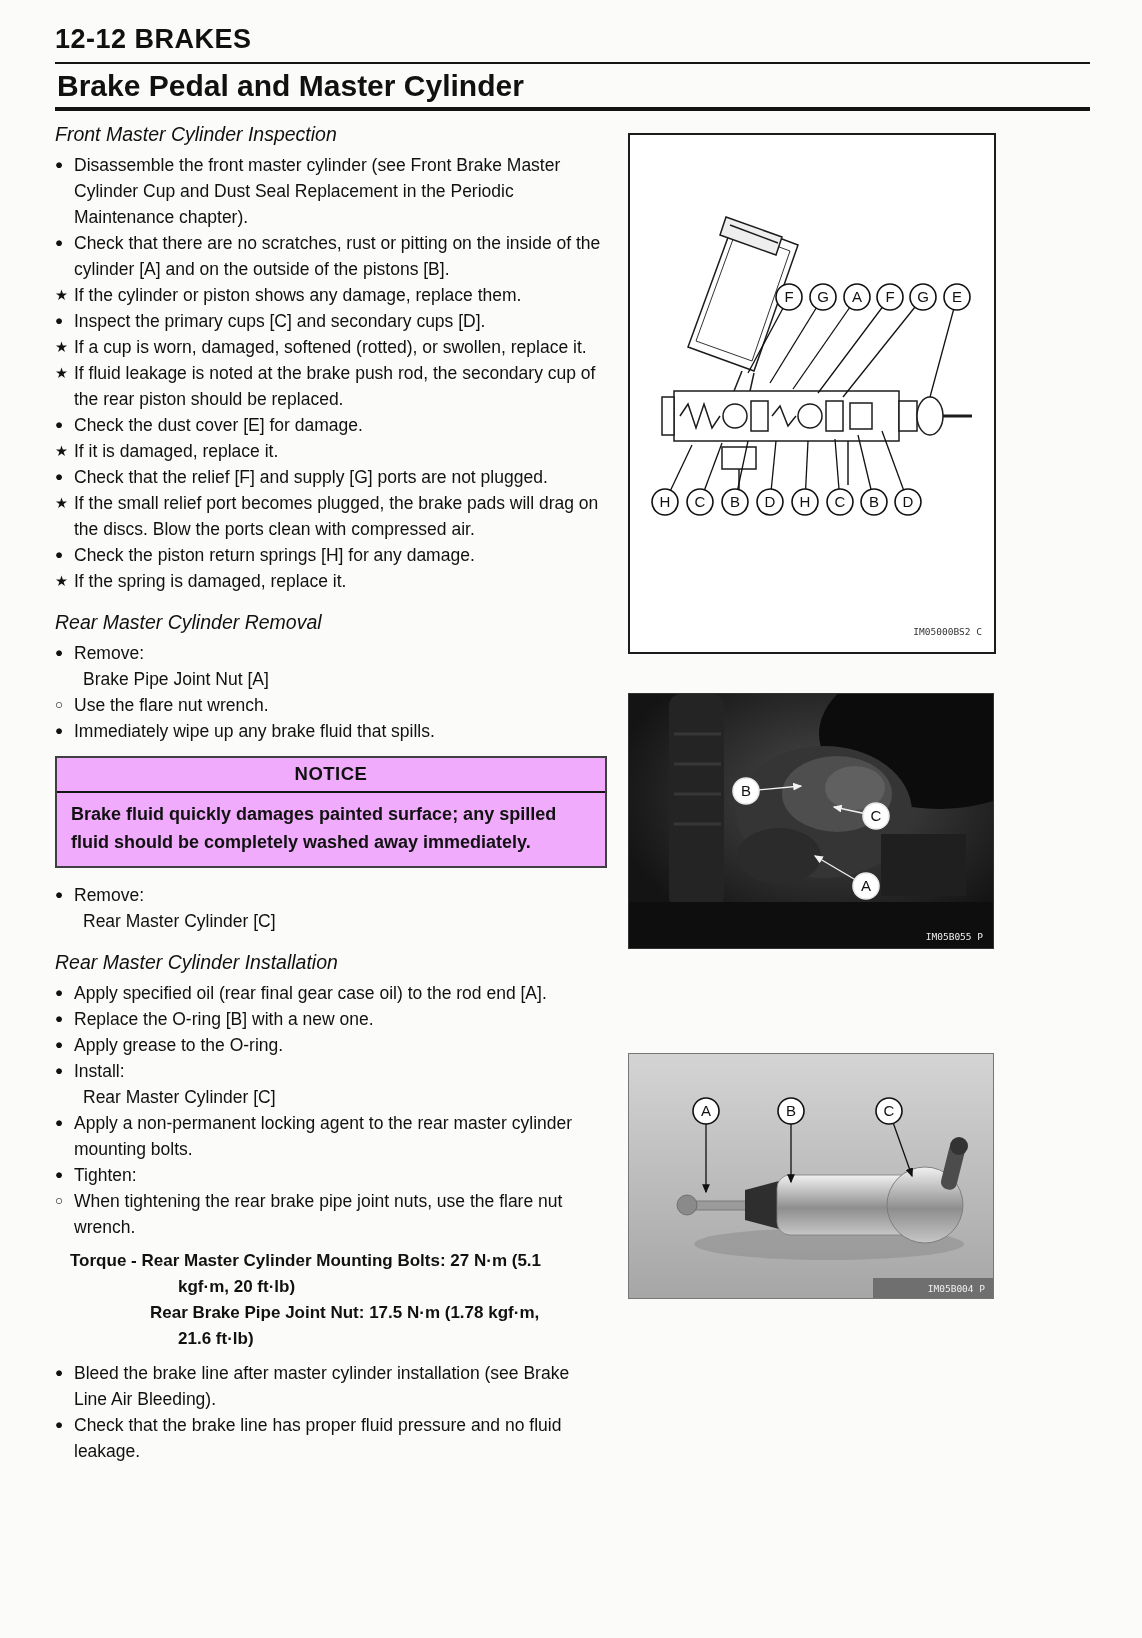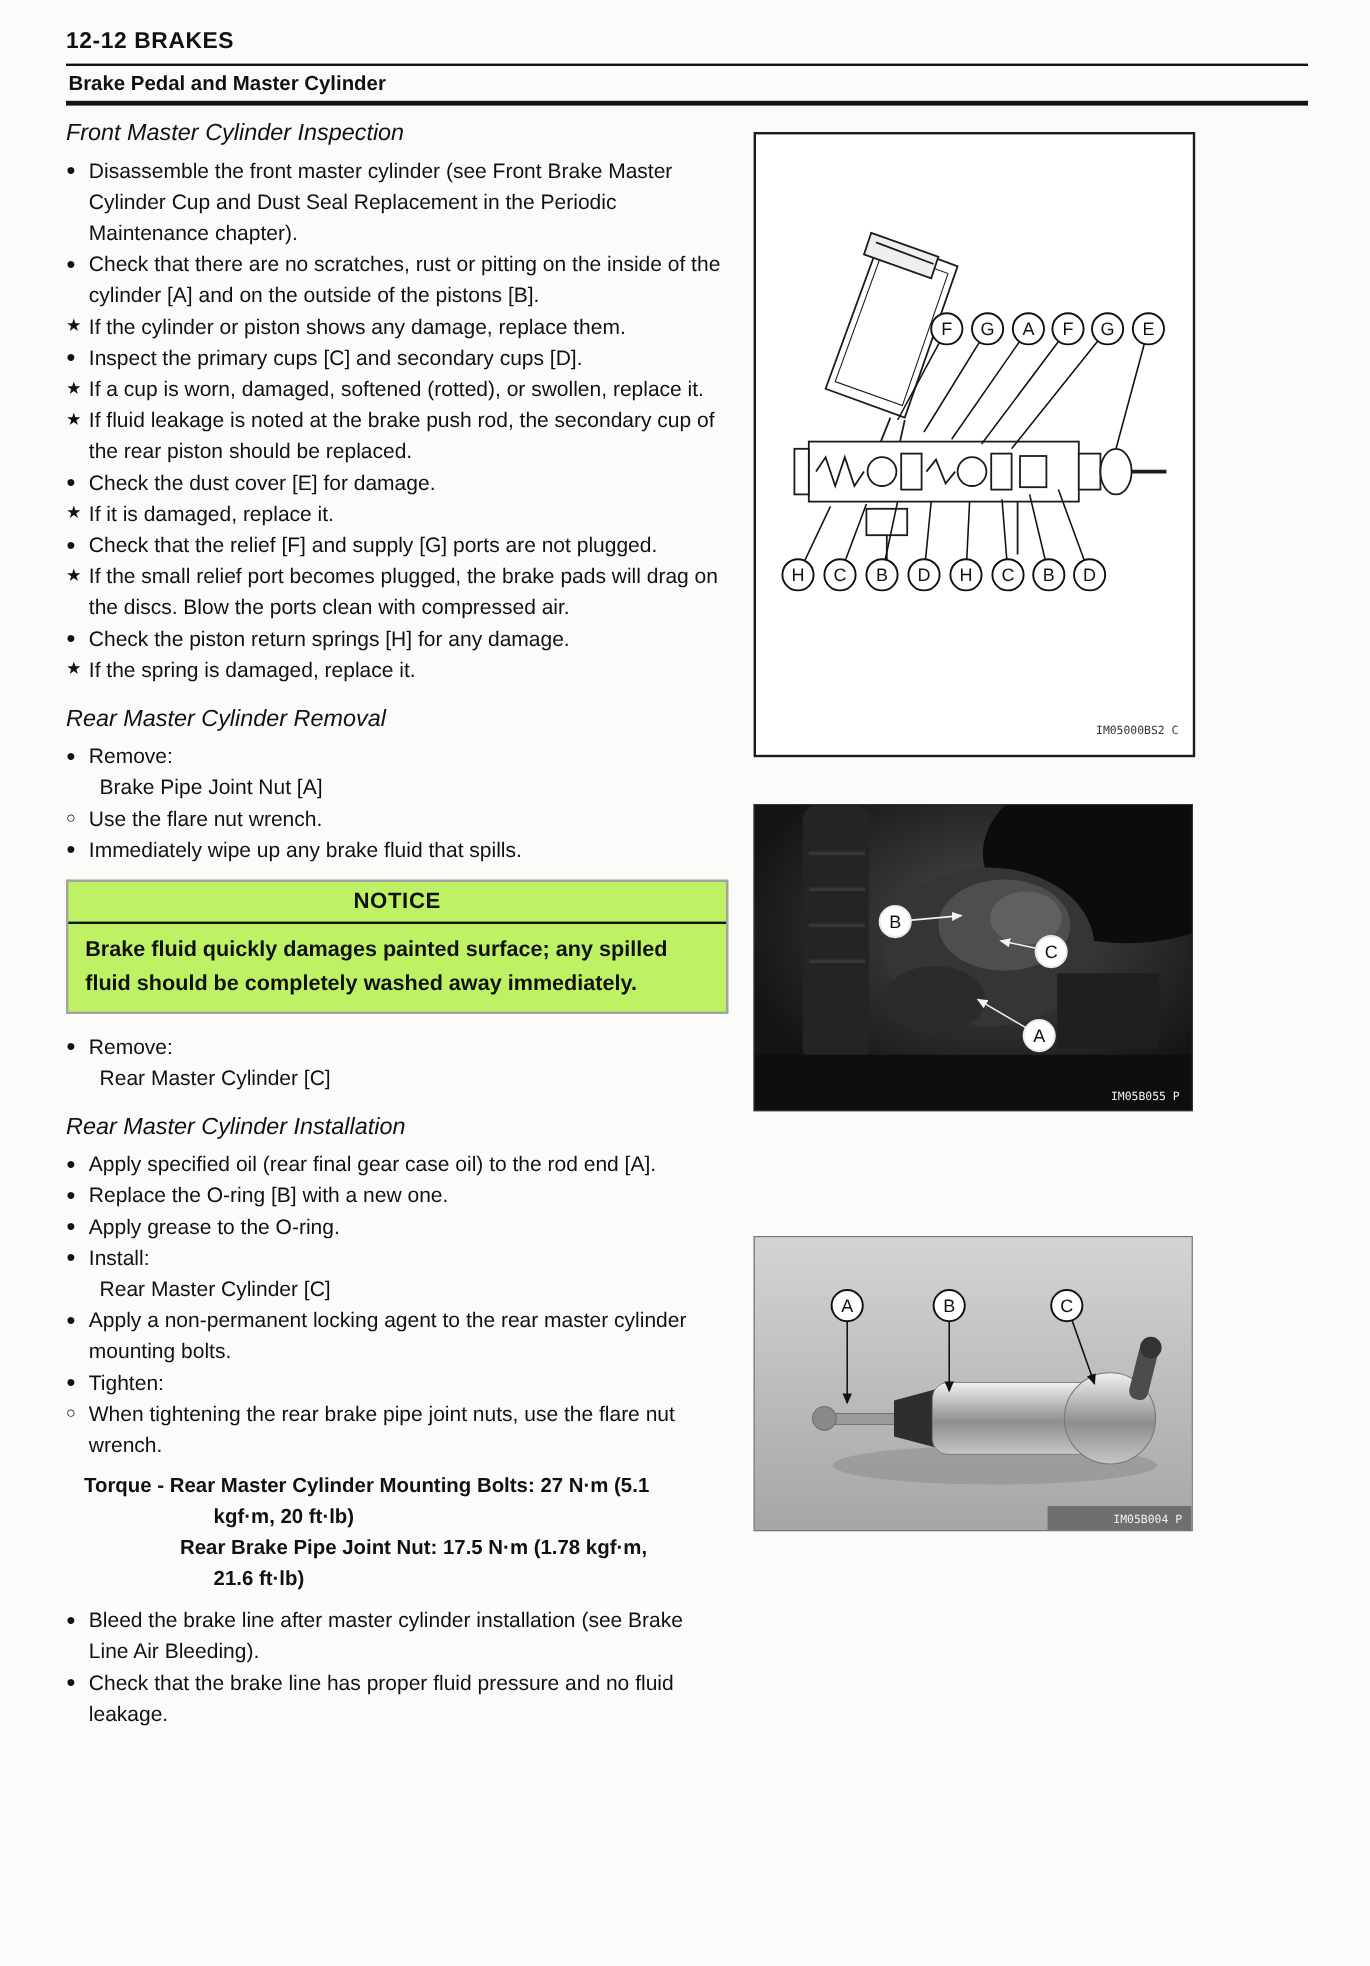--- a/index.html
+++ b/index.html
@@ -5,41 +5,41 @@
   html,body{margin:0;padding:0;}
   body{
     width:1142px;height:1638px;overflow:hidden;
     background:#fbfbf9;color:#111;
     font-family:"Liberation Sans", sans-serif;
     -webkit-font-smoothing:antialiased;
   }
   .page{padding:24px 52px 0 55px;position:relative;}
 
   
-  .h1{font-size:19px;font-weight:bold;letter-spacing:.5px;margin:0;}
+  .h1{font-size:27px;font-weight:bold;letter-spacing:.5px;margin:0;}
   .rule-thin{border:none;border-top:2.2px solid #141414;margin:7px 0 0 0;}
-  .h2{font-size:17px;font-weight:bold;margin:5px 0 4px 2px;}
+  .h2{font-size:30px;font-weight:bold;margin:5px 0 4px 2px;}
   .rule-thick{border:none;border-top:4px solid #141414;margin:0 0 10px 0;}
 
   
   .content{position:relative;min-height:1480px;}
   .leftcol{width:552px;font-size:17.5px;line-height:26px;}
 
   .proc-heading{font-size:19.5px;font-weight:normal;font-style:italic;margin:15px 0 5px 0;}
   .proc-heading.first{margin-top:2px;}
 
   .item{display:flex;align-items:flex-start;}
   .item .marker{flex:0 0 19px;font-size:13.5px;line-height:26px;}
   .item.star .marker{font-size:14.5px;}
   .item .txt{flex:1;}
   .item.indent{padding-left:28px;}
   .item.indent .marker{flex:0 0 0px;}
 
   
-  .notice-box{border:2px solid #a3a3a3;margin:12px 0 14px 0;background:#bef264;}
+  .notice-box{border:2px solid #404040;margin:12px 0 14px 0;background:#f0abfc;}
   .notice-title{font-weight:bold;font-size:18.5px;text-align:center;padding:3px 0 4px 0;border-bottom:2px solid #141414;letter-spacing:.5px;}
   .notice-body{font-weight:bold;font-size:18px;line-height:28px;padding:7px 16px 10px 14px;}
 
   
   .torque{font-weight:bold;font-size:17px;line-height:26px;margin:8px 0 8px 15px;}
   .torque-line{white-space:nowrap;}
 
   
   .figure{position:absolute;background:#fff;}
   #fig1-box{left:573px;top:12px;width:364px;height:517px;border:2px solid #1c1c1c;}

